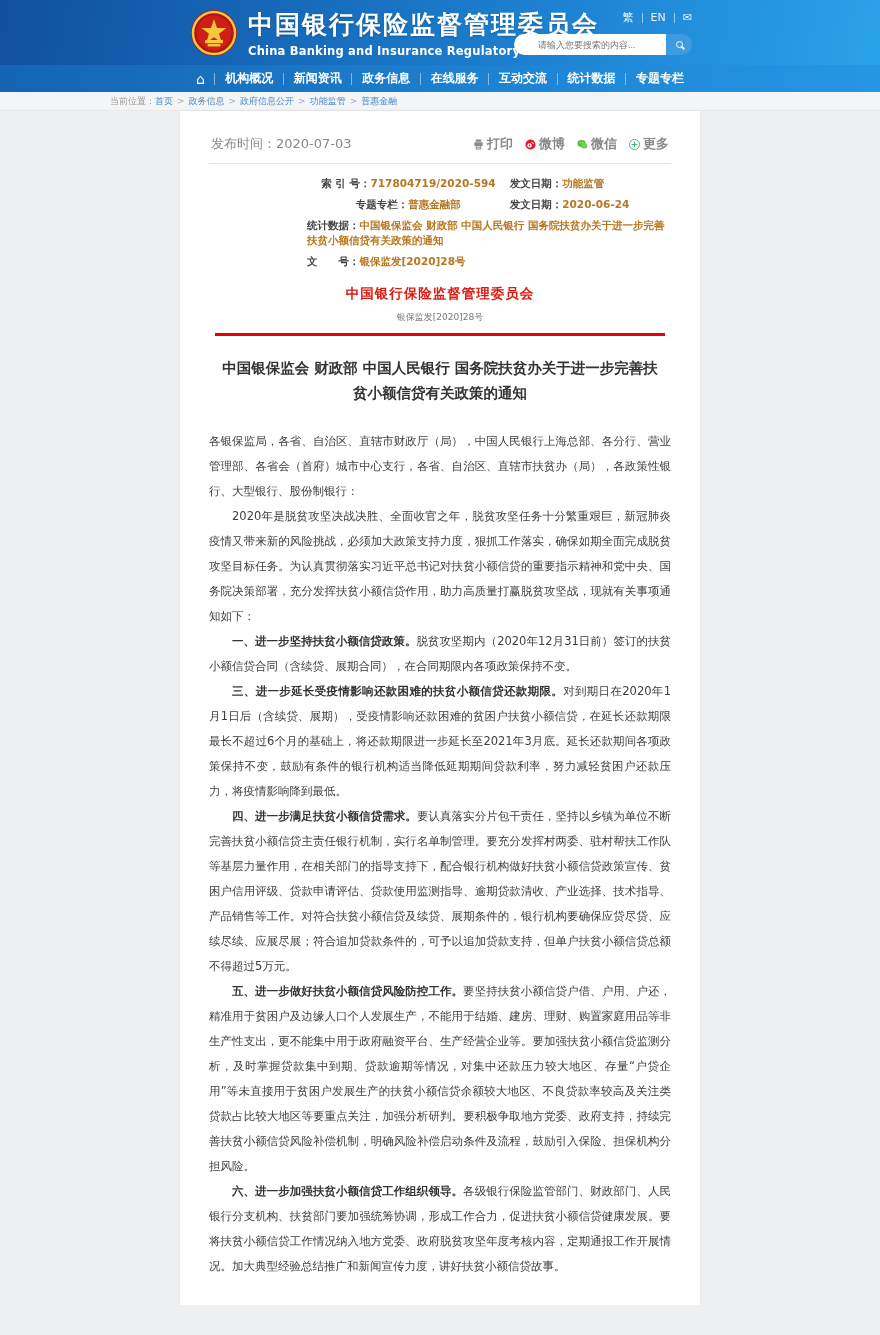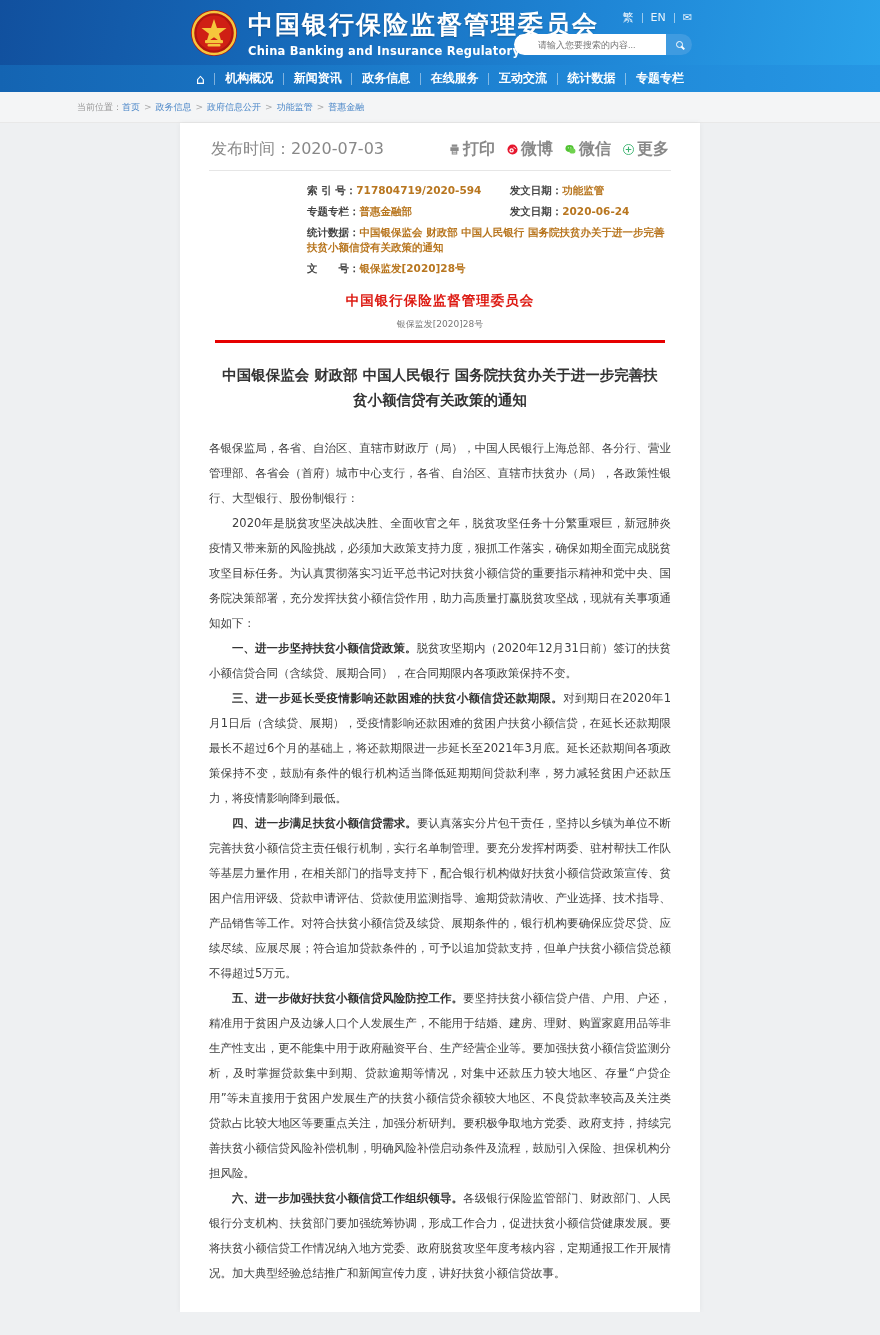--- a/index.html
+++ b/index.html
@@ -28,38 +28,38 @@
      transform:rotate(45deg); right:-3.5px; bottom:-1.5px; }
 
   
   .nav { height:27px; background:linear-gradient(90deg,#1464b2 0%,#1e84d4 60%,#2697e4 100%); }
   .nav-inner { width:520px; margin:0 auto; height:100%; display:flex; align-items:center; justify-content:space-between; padding:0 6px; }
   .nav-item { color:#fff; font-size:12px; font-weight:bold; cursor:pointer; padding:0 10px; position:relative; white-space:nowrap; }
   .nav-item + .nav-item::before { content:""; position:absolute; left:-1px; top:3px; width:1px; height:12px; background:rgba(255,255,255,.45); }
   .home-ic { font-size:14px; font-weight:normal; }
 
   
-  .breadcrumb { height:31px; background:#f4f5f6; border-bottom:1px solid #e8e8e8;
-     font-size:9px; color:#999; display:flex; align-items:center; padding-left:77px; }
+  .breadcrumb { height:19px; background:#f4f5f6; border-bottom:1px solid #e8e8e8;
+     font-size:9px; color:#999; display:flex; align-items:center; padding-left:110px; }
   .breadcrumb a { color:#4b87c8; text-decoration:none; cursor:pointer; }
   .bc-sep { margin:0 4px; color:#aaa; }
 
   
   .card { width:520px; margin:0 auto; background:#fff; box-shadow:0 0 6px rgba(0,0,0,.05); padding:12px 29px 26px; }
 
-  .date-row { display:flex; justify-content:space-between; align-items:flex-start; font-size:16px; color:#888; padding:4px 2px 0; }
+  .date-row { display:flex; justify-content:space-between; align-items:flex-start; font-size:13px; color:#888; padding:4px 2px 0;margin-top:8px; }
   .share { display:flex; gap:12px; align-items:center;font-weight:bold; }
   .share-item { display:flex; align-items:center; gap:3px; cursor:pointer; color:#888; }
   .share-item svg { width:11px; height:11px; }
   .divider { height:1px; background:#e6e6e6; margin:10px 0 12px; }
 
   
   .meta { margin:4px 0 0 98px; width:362px; font-size:10.5px; line-height:15px; }
   .meta-row { display:flex; margin-bottom:6px; }
-  .meta-cell1 { flex:0 0 56%; }
+  .meta-cell1 { flex:0 0 56%;text-align:center; }
   .meta-cell2 { flex:1; }
   .m-label { color:#444; font-weight:bold; }
   .m-val { color:#b8761f; font-weight:bold; }
   .meta-block { margin-bottom:6px; }
 
   .org-red { text-align:center; color:#dd1a12; font-size:13.5px; font-weight:bold; margin-top:16px; letter-spacing:1px; }
   .doc-no-c { text-align:center; color:#777; font-size:9px; margin-top:8px; }
   .red-line { height:3px; background:#e60000; margin:9px 6px 0; }
 
   .doc-title { text-align:center; font-size:14.5px; font-weight:bold; color:#333; line-height:1.75; margin:20px 6px 0; }

